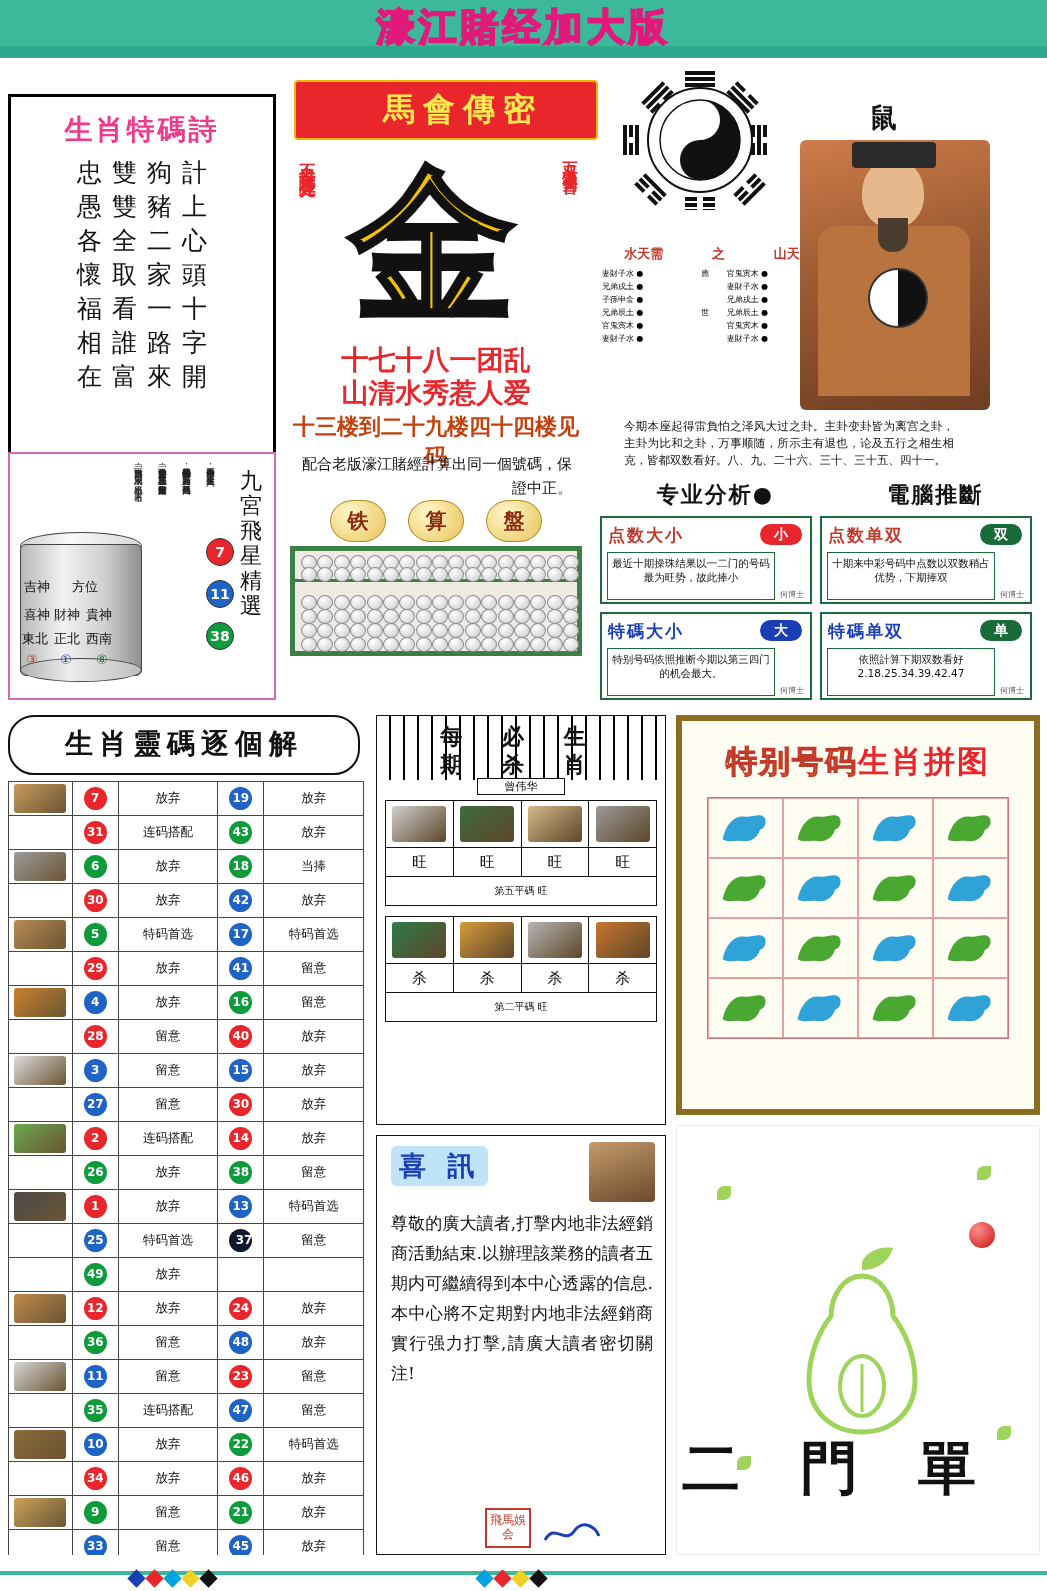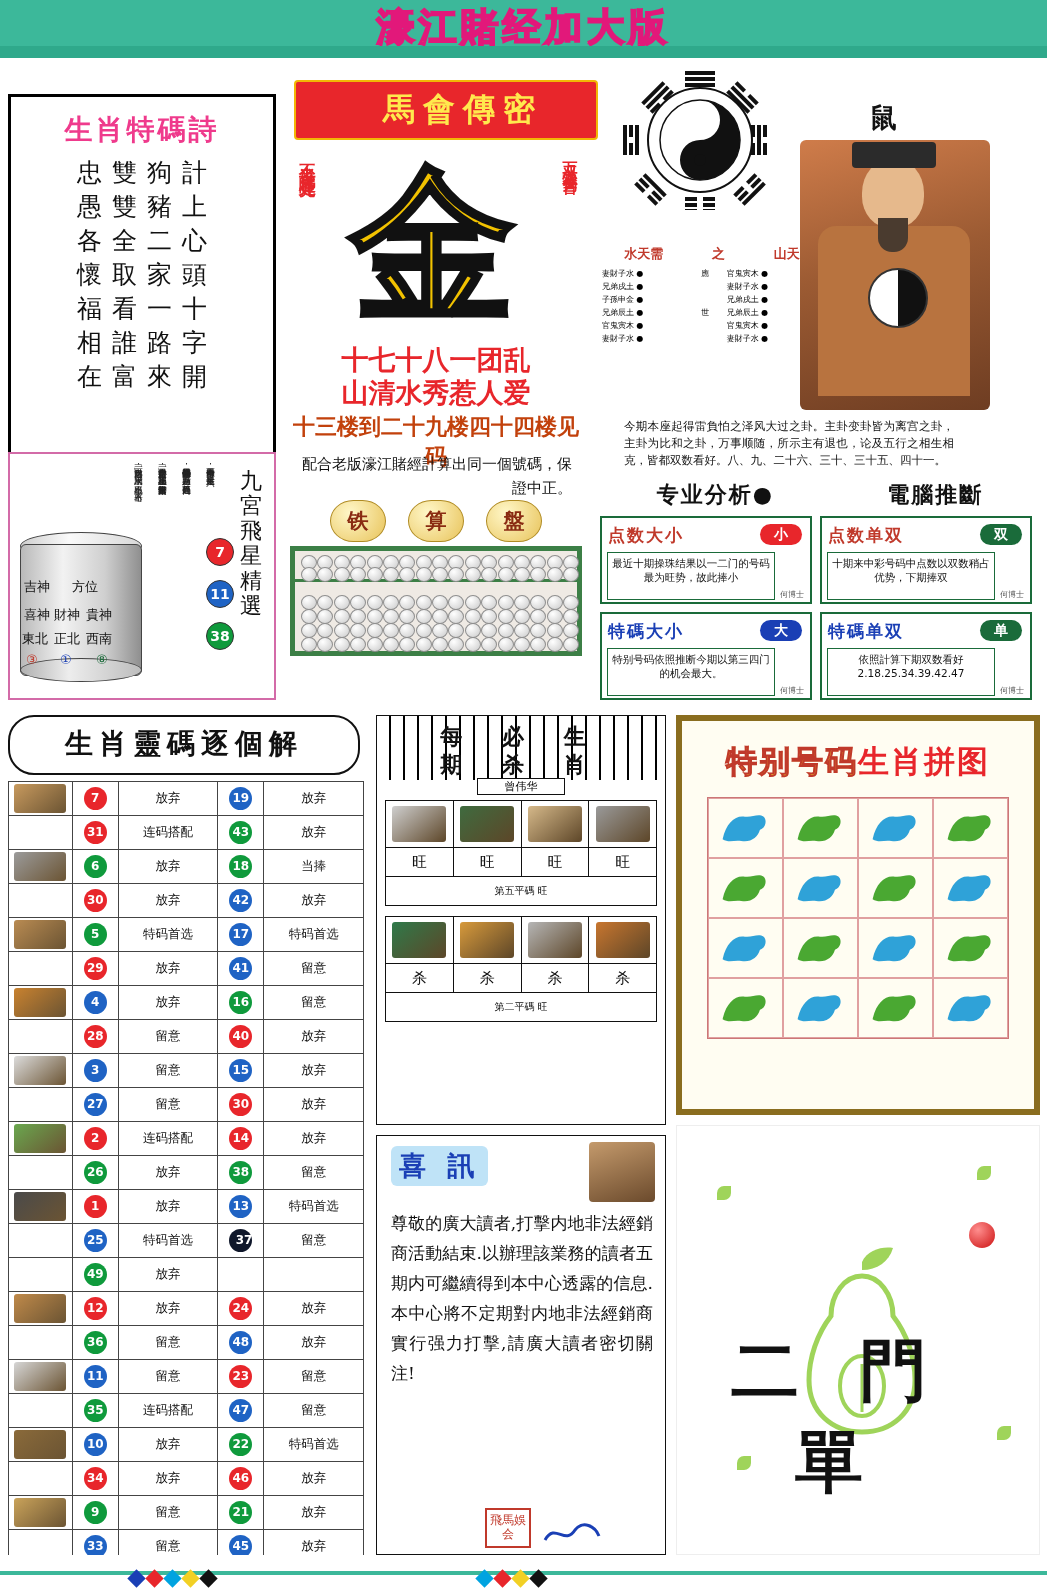--- a/index.html
+++ b/index.html
@@ -137,21 +137,21 @@
   .news .horse{position:absolute;right:10px;top:6px;width:66px;height:60px;border-radius:4px;
     background:linear-gradient(160deg,#c49a6c,#6b4a2c);}
   .news .body{position:absolute;left:14px;top:72px;width:262px;font-size:17px;line-height:30px;color:#111;text-align:justify;
     font-family:"DejaVu Serif",serif;}
   .news .stamp{position:absolute;left:108px;bottom:6px;width:46px;height:40px;border:2px solid #c0392b;color:#c0392b;
     font-size:12px;line-height:14px;text-align:center;padding-top:3px;box-sizing:border-box;}
   .news .snake{position:absolute;left:166px;bottom:8px;width:60px;height:26px;}
 
   
   .pear{left:676px;top:1125px;width:364px;height:430px;background:#ffffff;border:1px solid #eee;overflow:hidden;}
-  .pear .big{position:absolute;left:0;bottom:46px;width:364px;text-align:center;font-size:68px;font-weight:bold;color:#111;letter-spacing:60px;}
+  .pear .big{position:absolute;left:0;bottom:46px;width:364px;text-align:center;font-size:58px;font-weight:bold;color:#111;letter-spacing:60px;}
   .pearimg{position:absolute;left:120px;top:120px;width:130px;height:190px;}
   .leafdot{position:absolute;width:14px;height:14px;background:#9fd45a;border-radius:50% 0;}
   .redball{position:absolute;right:44px;top:96px;width:26px;height:26px;border-radius:50%;background:radial-gradient(circle at 35% 30%,#ff8e8e,#cc1111);}
 
   
   .botbar{position:absolute;left:0;bottom:0;width:1047px;height:36px;background:#fff;}
   .botline{position:absolute;left:0;bottom:16px;width:1047px;height:4px;background:#3cb89a;}
   .diamonds{position:absolute;bottom:6px;display:flex;gap:5px;}
   .dia{width:13px;height:13px;transform:rotate(45deg);}
 </style>

